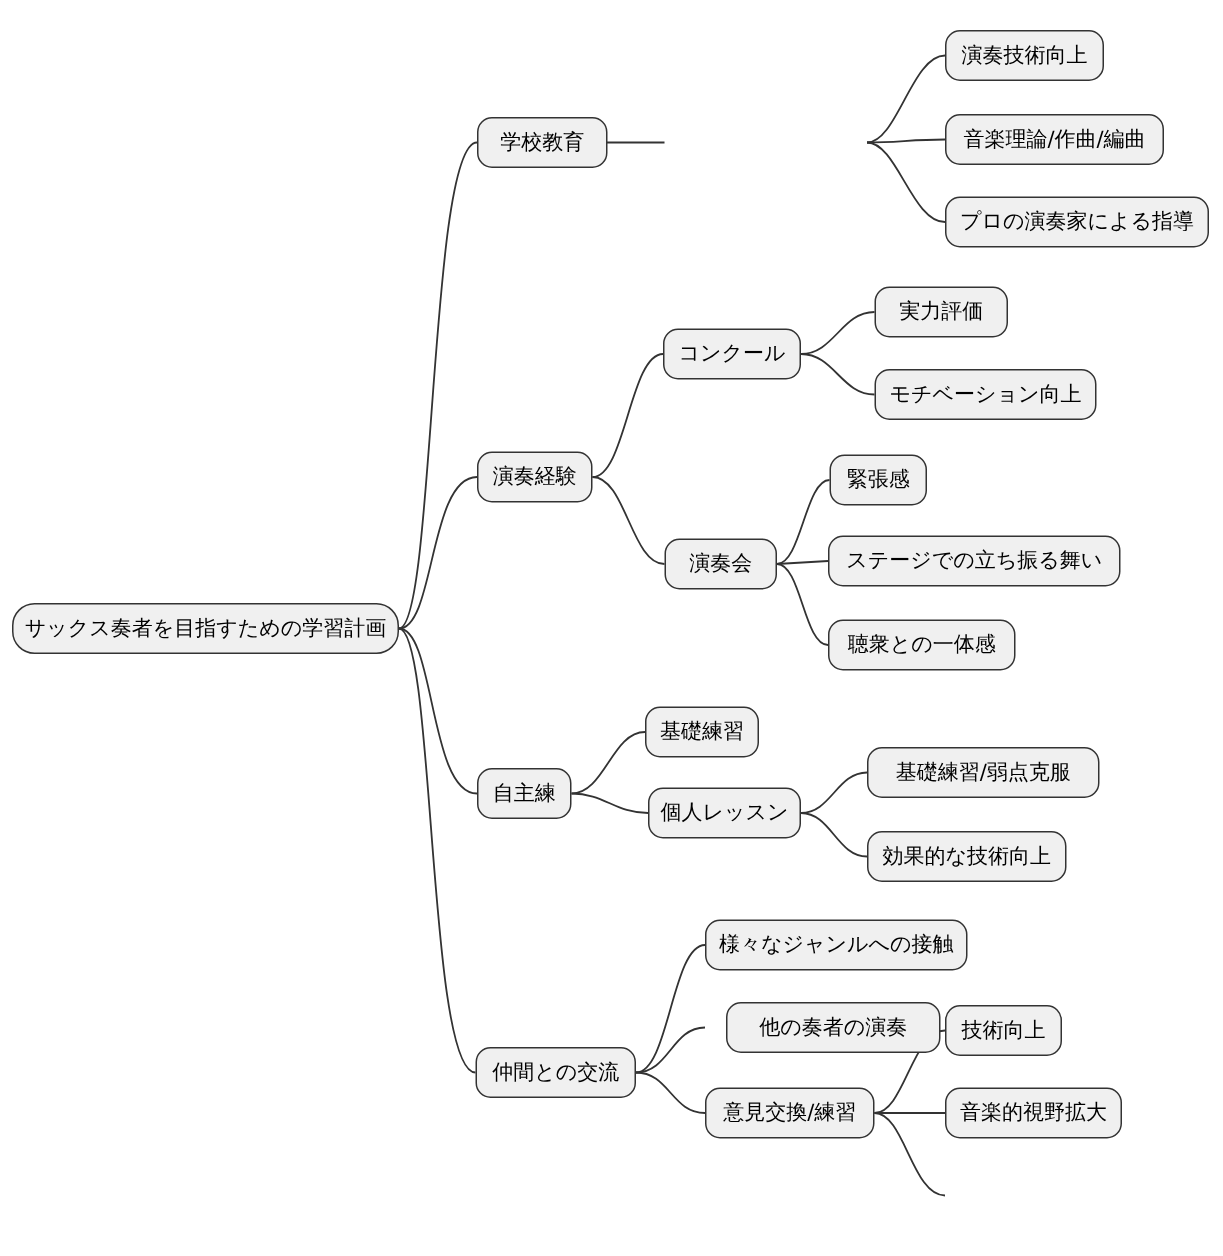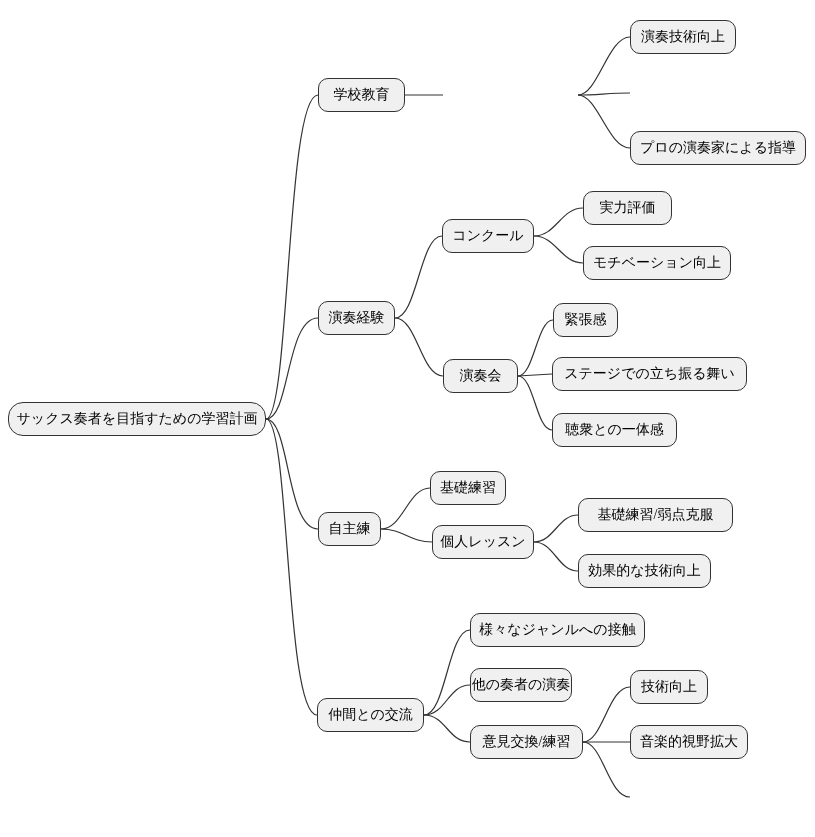--- a/index.html
+++ b/index.html
@@ -28,21 +28,20 @@
     background: var(--fill, #f0f0f0);
     border: 1.5px solid var(--stroke, #333333);
     border-radius: 10px;
     display: flex;
     align-items: center;
     justify-content: center;
     font-size: 14px;
     color: var(--text, #000000);
     white-space: nowrap;
     line-height: 1;
-    font-family: Liberation Serif, serif;
   }
   .node.root { border-radius: 15px; }
 </style>
 </head>
 <body>
 
 <div class="canvas" style="--fill: #f0f0f0; --stroke: #333333; --edge: #333333; --text: #000000; --bg: #ffffff;">
 
   <svg class="edges" viewBox="0 0 815 837" xmlns="http://www.w3.org/2000/svg">
 
@@ -74,37 +73,38 @@
     <path d="M424,715 C446,715 448,742 470,742"></path>
     <path d="M583,742 C603,742 608,687 630,687"></path>
     <path d="M583,742 L630,742"></path>
     <path d="M583,742 C603,742 608,797 630,797"></path>
   </svg>
 
   <div class="node root" style="left:8px; top:402px; width:258px">サックス奏者を目指すための学習計画</div>
 
   <div class="node" style="left:318px; top:78px; width:87px">学校教育</div>
   <div class="node" style="left:630px; top:20px; width:106px">演奏技術向上</div>
+  <div class="node" style="left:630px; top:76px; width:146px">音楽理論/作曲/編曲</div>
   <div class="node" style="left:630px; top:131px; width:176px">プロの演奏家による指導</div>
 
   <div class="node" style="left:318px; top:301px; width:77px">演奏経験</div>
   <div class="node" style="left:442px; top:219px; width:92px">コンクール</div>
   <div class="node" style="left:583px; top:191px; width:89px">実力評価</div>
   <div class="node" style="left:583px; top:246px; width:148px">モチベーション向上</div>
   <div class="node" style="left:443px; top:359px; width:75px">演奏会</div>
   <div class="node" style="left:553px; top:303px; width:65px">緊張感</div>
   <div class="node" style="left:552px; top:357px; width:195px">ステージでの立ち振る舞い</div>
   <div class="node" style="left:552px; top:413px; width:125px">聴衆との一体感</div>
 
   <div class="node" style="left:318px; top:512px; width:63px">自主練</div>
   <div class="node" style="left:430px; top:471px; width:76px">基礎練習</div>
   <div class="node" style="left:432px; top:525px; width:102px">個人レッスン</div>
   <div class="node" style="left:578px; top:498px; width:155px">基礎練習/弱点克服</div>
   <div class="node" style="left:578px; top:554px; width:133px">効果的な技術向上</div>
 
   <div class="node" style="left:317px; top:698px; width:107px">仲間との交流</div>
   <div class="node" style="left:470px; top:613px; width:175px">様々なジャンルへの接触</div>
-  <div class="node" style="left:470px; top:668px; width:102px">他の奏者の演奏</div>
+  <div class="node" style="left:484px; top:668px; width:143px">他の奏者の演奏</div>
   <div class="node" style="left:470px; top:725px; width:113px">意見交換/練習</div>
   <div class="node" style="left:630px; top:670px; width:78px">技術向上</div>
   <div class="node" style="left:630px; top:725px; width:118px">音楽的視野拡大</div>
 
 </div>
 
 </body></html>

